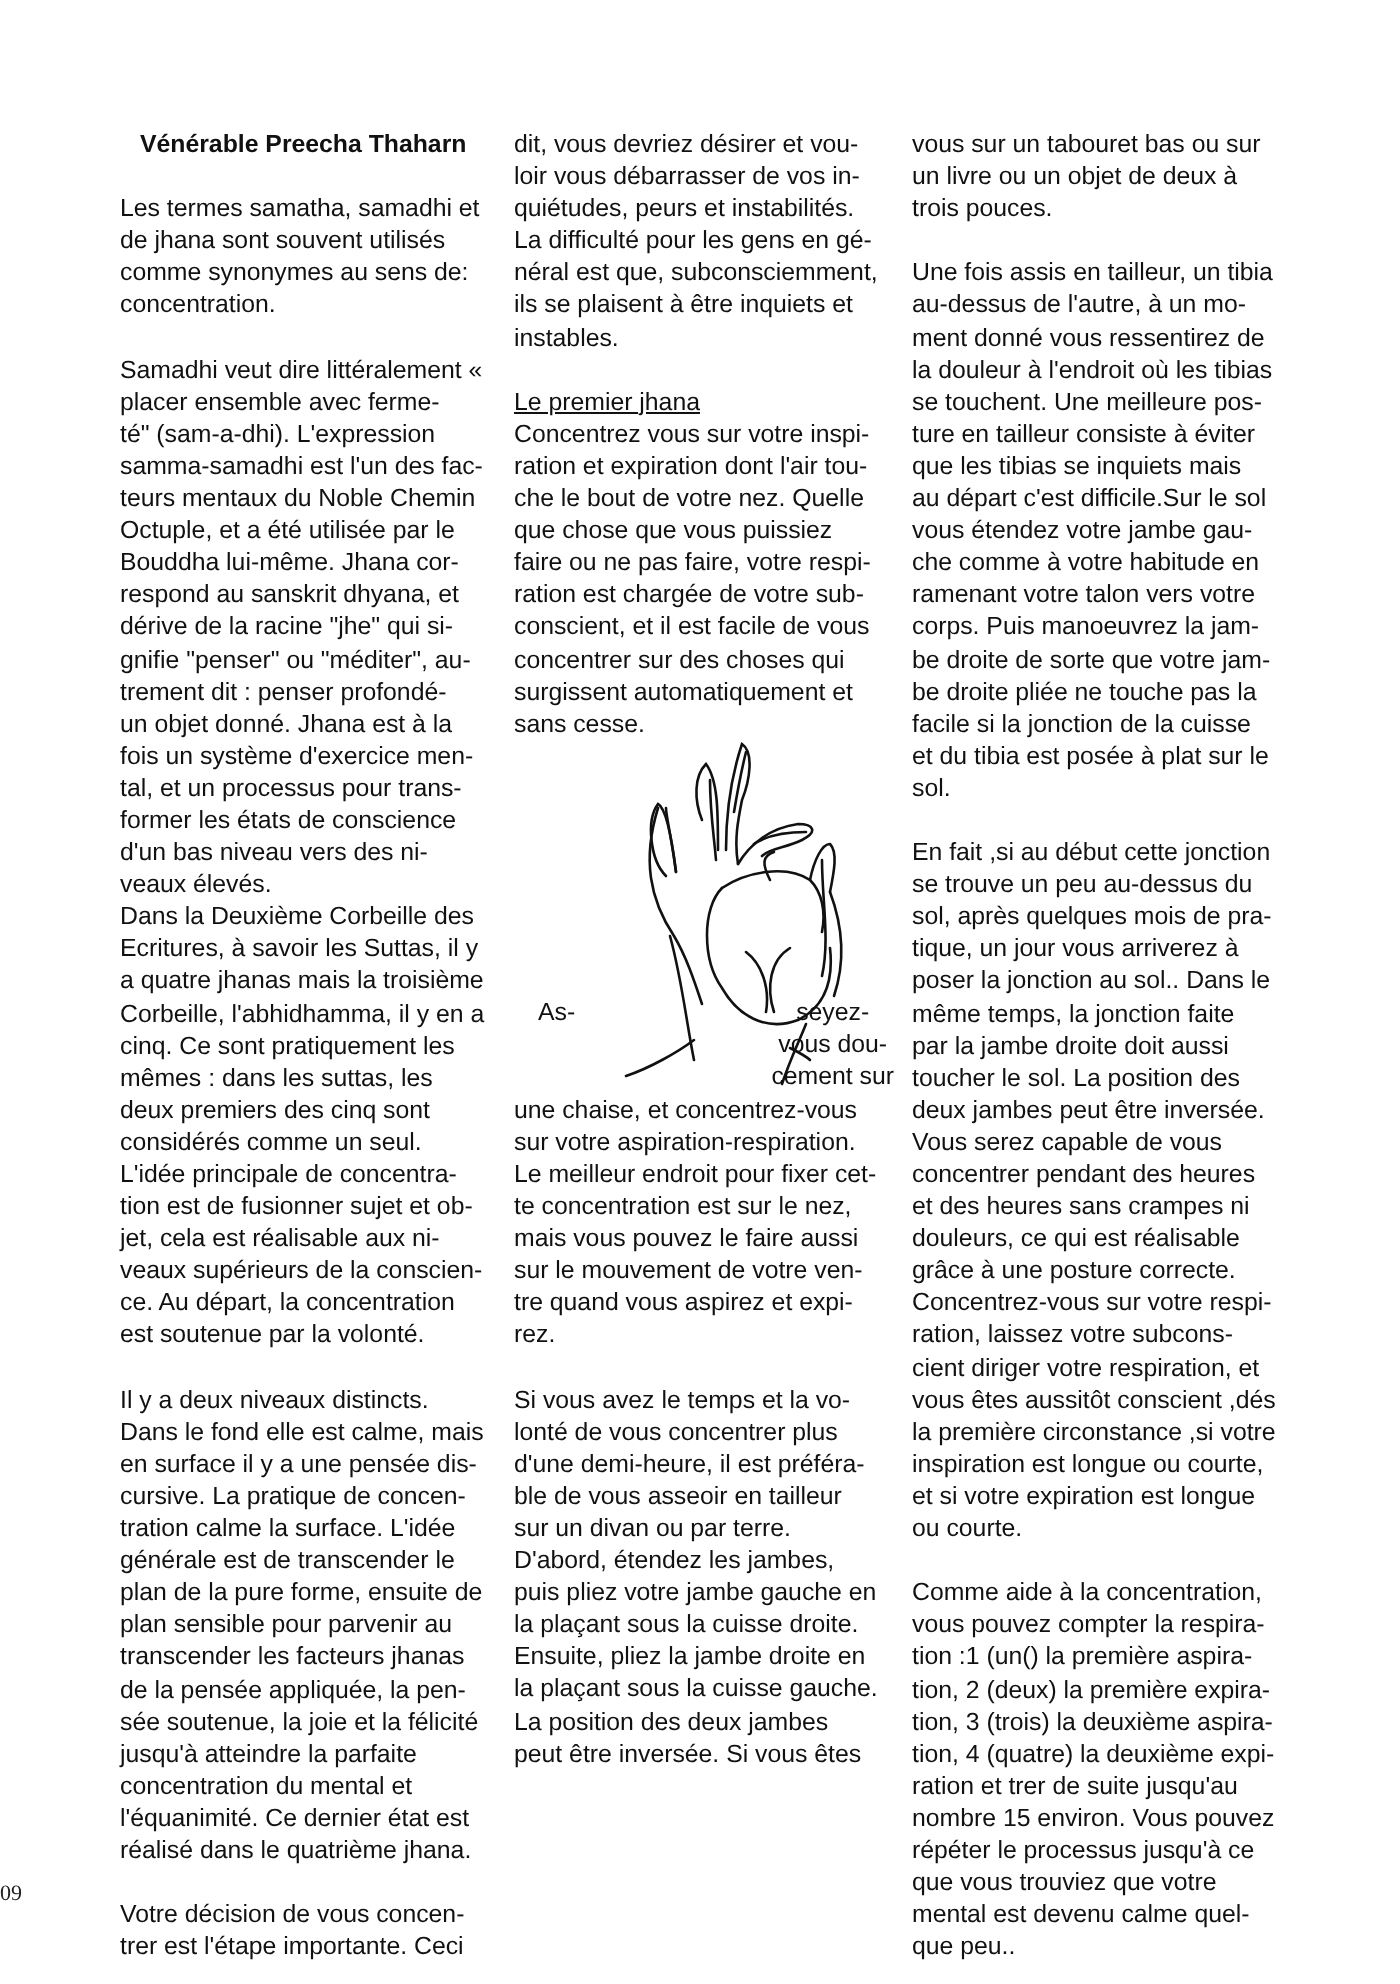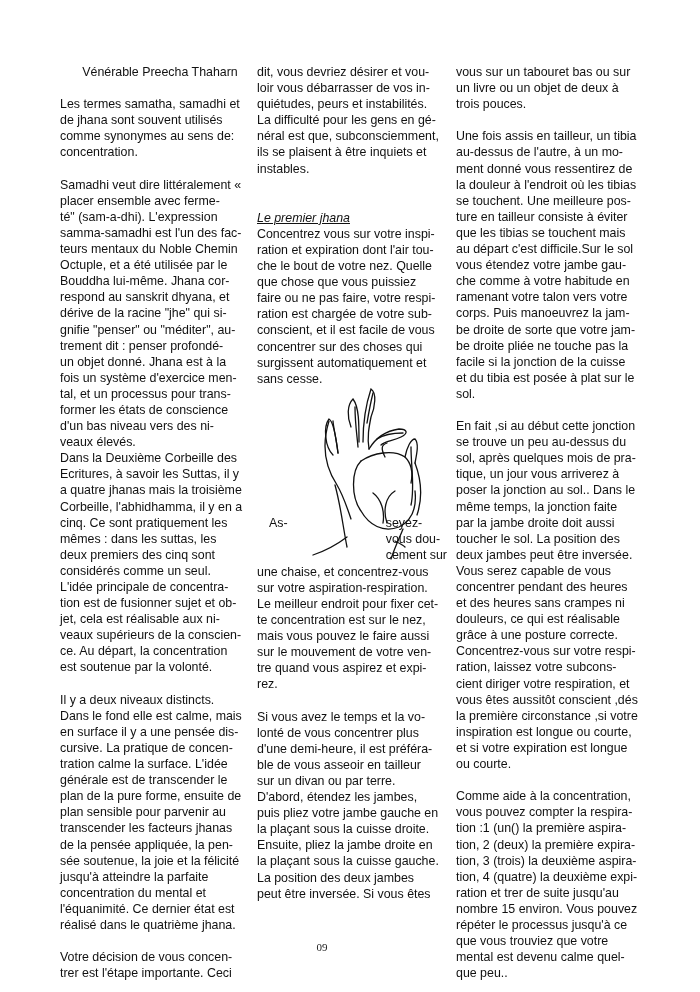--- a/index.html
+++ b/index.html
@@ -4,25 +4,25 @@
 <style>
   html, body { margin:0; padding:0; background:#ffffff; }
   body { width:700px; height:992px; position:relative; overflow:hidden;
          font-family:"Liberation Sans", sans-serif; color:#111; }
   .col { position:absolute; top:64px; font-size:12.4px; line-height:16.1px; }
   .col1 { left:60px; width:190px; }
   .col2 { left:257px; width:198px; }
   .col3 { left:456px; width:200px; }
   .line { white-space:nowrap; height:16.1px; }
   .gap { height:16.1px; }
-  .title { font-weight:normal; padding-left:10px;text-align:center; }
-  .heading { font-style:italic; text-decoration:underline;margin-top:17px; }
+  .title { font-weight:bold; padding-left:10px; }
+  .heading { text-decoration:underline; }
   .figure { position:relative; height:177px; }
   .figure svg { position:absolute; left:46px; top:0; }
-  .pagenum { position:absolute; top:941px; left:0; width:644px; text-align:center;
+  .pagenum { position:absolute; top:941px; left:0; width:644px; text-align:left;
              font-family:"Liberation Serif", serif; font-size:11px; color:#222; }
 </style>
 </head>
 <body>
 
 <div>
   <div class="col col1">
     <div class="line title">Vénérable Preecha Thaharn</div>
     <div class="gap"></div>
     <div id="c1">
@@ -126,21 +126,21 @@
         <path d="M32 98 C38 120,40 140,44 160"></path>
         <path d="M58 74 C48 84,48 110,58 124 C66 138,80 146,96 140 C108 134,114 122,112 104"></path>
         <path d="M58 74 C70 66,90 62,102 70 C108 76,110 86,108 96"></path>
         <path d="M70 106 C78 112,82 124,80 136"></path>
         <path d="M92 104 C82 110,80 124,84 136"></path>
         <path d="M44 150 C36 156,22 164,10 168"></path>
         <path d="M100 142 C96 152,92 160,88 172"></path>
         <path d="M92 154 C96 156,100 158,102 160"></path>
       </svg>
       <div style="position:absolute; left:12px; top:128px;">As-</div>
-      <div style="position:absolute; right:8px; top:128px; text-align:left;">
+      <div style="position:absolute; right:8px; top:128px; text-align:center;">
         <div>seyez-</div>
         <div>vous dou-</div>
         <div>cement sur</div>
       </div>
     </div>
     <div id="c2c">
         <div class="line">une chaise, et concentrez-vous</div>
         <div class="line">sur votre aspiration-respiration.</div>
         <div class="line">Le meilleur endroit pour fixer cet-</div>
         <div class="line">te concentration est sur le nez,</div>
@@ -169,21 +169,21 @@
         <div class="line">vous sur un tabouret bas ou sur</div>
         <div class="line">un livre ou un objet de deux à</div>
         <div class="line">trois pouces.</div>
         <div class="gap"></div>
         <div class="line">Une fois assis en tailleur, un tibia</div>
         <div class="line">au-dessus de l'autre, à un mo-</div>
         <div class="line">ment donné vous ressentirez de</div>
         <div class="line">la douleur à l'endroit où les tibias</div>
         <div class="line">se touchent. Une meilleure pos-</div>
         <div class="line">ture en tailleur consiste à éviter</div>
-        <div class="line">que les tibias se touchent mais</div>
+        <div class="line">que les tibias se inquiets mais</div>
         <div class="line">au départ c'est difficile.Sur le sol</div>
         <div class="line">vous étendez votre jambe gau-</div>
         <div class="line">che comme à votre habitude en</div>
         <div class="line">ramenant votre talon vers votre</div>
         <div class="line">corps. Puis manoeuvrez la jam-</div>
         <div class="line">be droite de sorte que votre jam-</div>
         <div class="line">be droite pliée ne touche pas la</div>
         <div class="line">facile si la jonction de la cuisse</div>
         <div class="line">et du tibia est posée à plat sur le</div>
         <div class="line">sol.</div>

